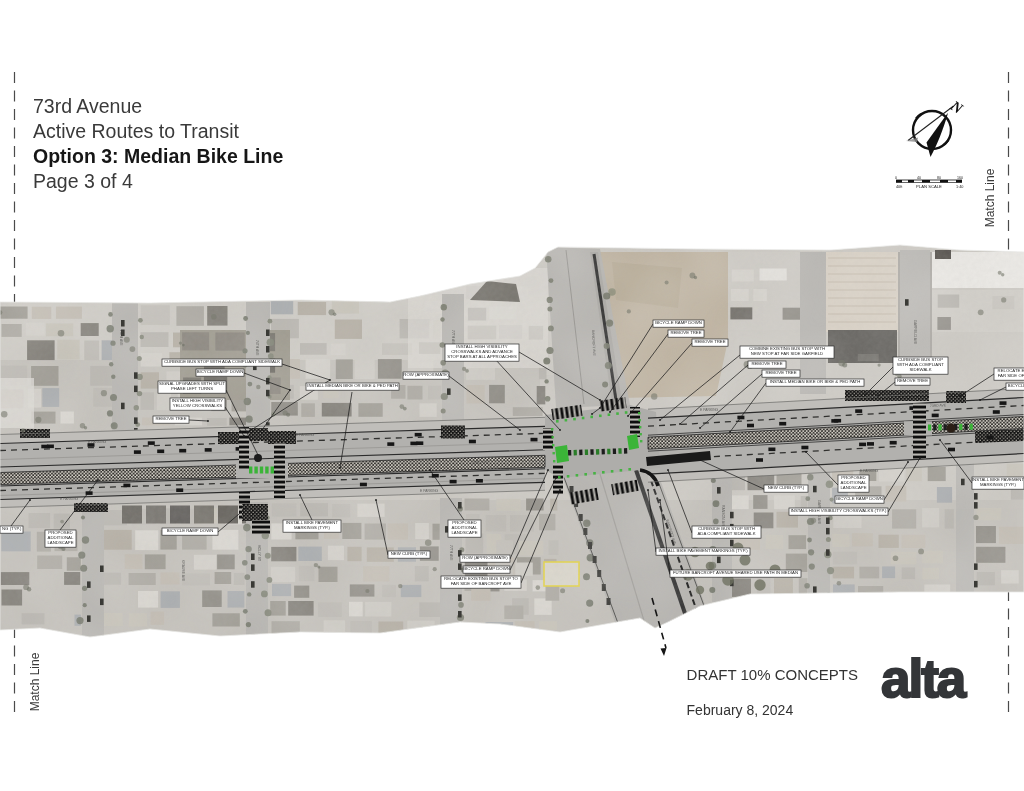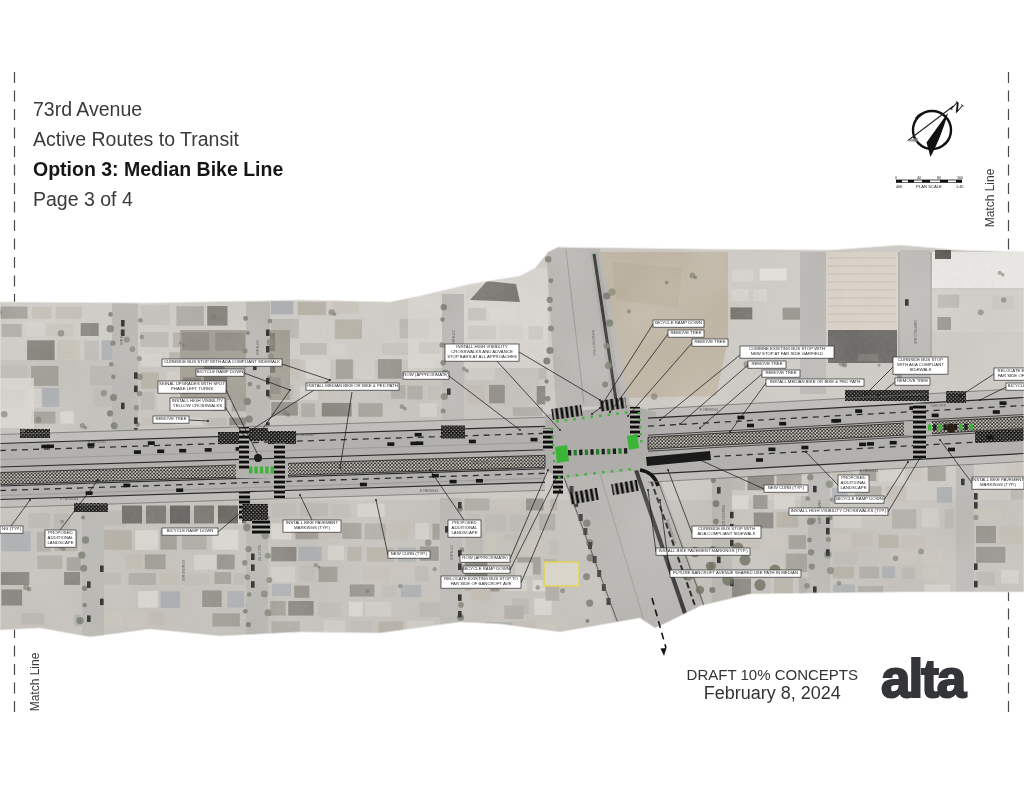--- a/index.html
+++ b/index.html
@@ -1,20 +1,20 @@
 <!DOCTYPE html>
 <html><head><meta charset="utf-8"><style>
 html,body{margin:0;padding:0;background:#ffffff;width:1024px;height:791px;overflow:hidden;}
 body{font-family:"Liberation Sans",sans-serif;position:relative;}
-.hdr{position:absolute;left:33px;top:94px;font-size:19.5px;line-height:30px;color:#3a3a3a;}
+.hdr{position:absolute;left:33px;top:94px;font-size:19.5px;line-height:25px;color:#3a3a3a;}
 .hdr b{color:#161616;}
 .mline{position:absolute;font-size:12px;color:#3a3a3a;transform:rotate(-90deg);transform-origin:center;}
-.foot{position:absolute;right:166px;top:666px;text-align:center;color:#333;}
+.foot{position:absolute;right:166px;top:666px;text-align:left;color:#333;}
 .foot .l1{font-size:15px;}
-.foot .l2{font-size:18px;margin-top:0;}
+.foot .l2{font-size:14px;margin-top:19px;}
 </style></head><body>
 
 <div class="hdr">73rd Avenue<br>Active Routes to Transit<br><b>Option 3: Median Bike Line</b><br>Page 3 of 4</div>
 
 <div class="mline" style="left:955px;top:191px;width:70px;text-align:center;">Match Line</div>
 
 <div class="mline" style="left:0px;top:675px;width:70px;text-align:center;">Match Line</div>
 
 <div class="foot">
     <div class="l1">DRAFT 10% CONCEPTS</div>

